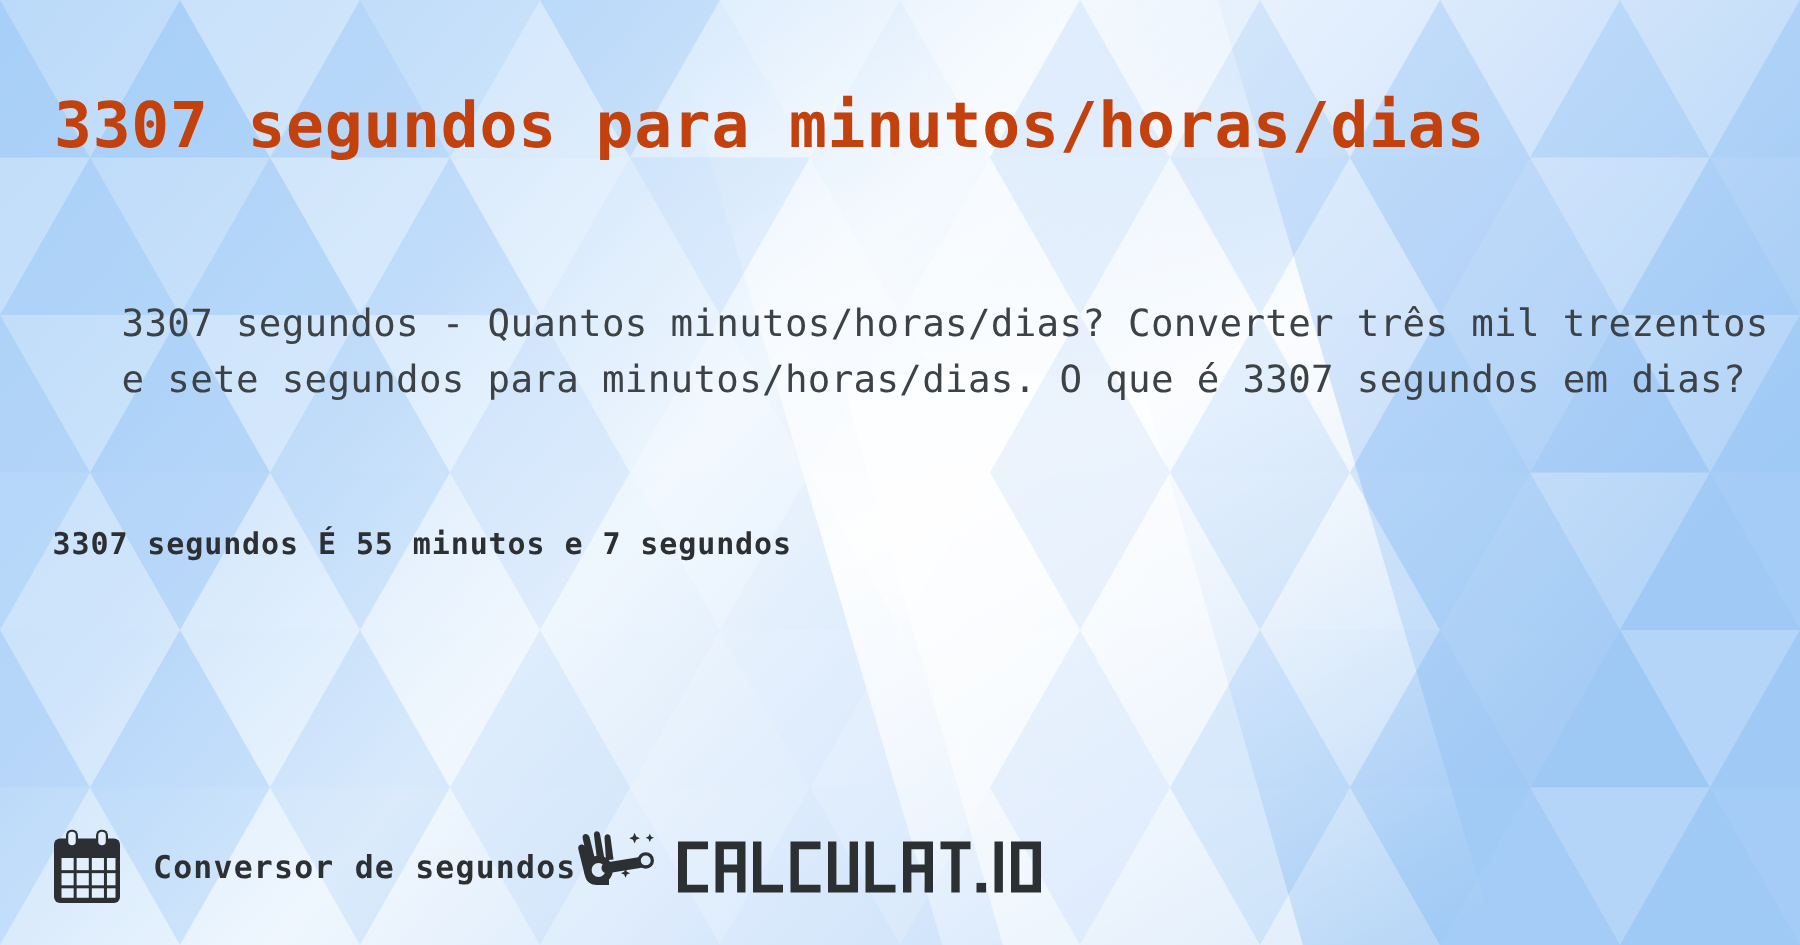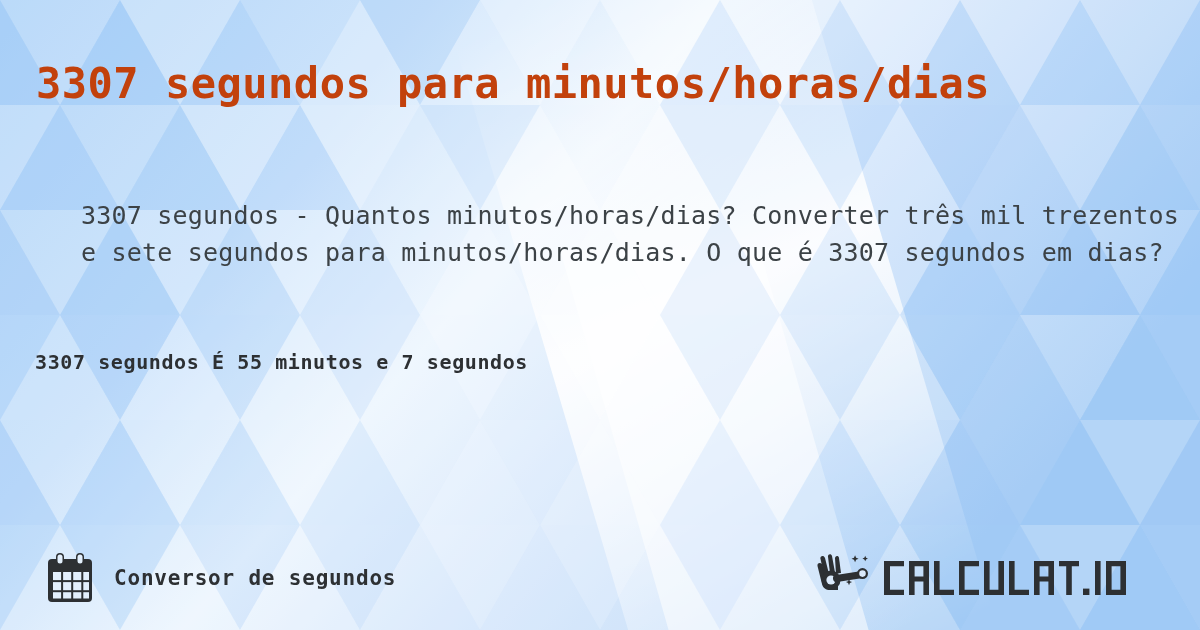--- a/index.html
+++ b/index.html
@@ -77,25 +77,24 @@
     white-space: nowrap;
   }
 
   
   .footer {
     position: absolute;
     left: 0;
     right: 0;
     bottom: 22px;
     height: 60px;
-    padding: 0 46px;
+    padding: 0 34px;
     box-sizing: border-box;
     display: flex;
     align-items: center;
-    justify-content: space-between;
   }
   .footer-left {
     display: flex;
     align-items: center;
     gap: 20px;
   }
   .cal-icon { display: block; width: 48px; height: 50px; }
   .footer-label {
     font-size: 21px;
     font-weight: bold;

